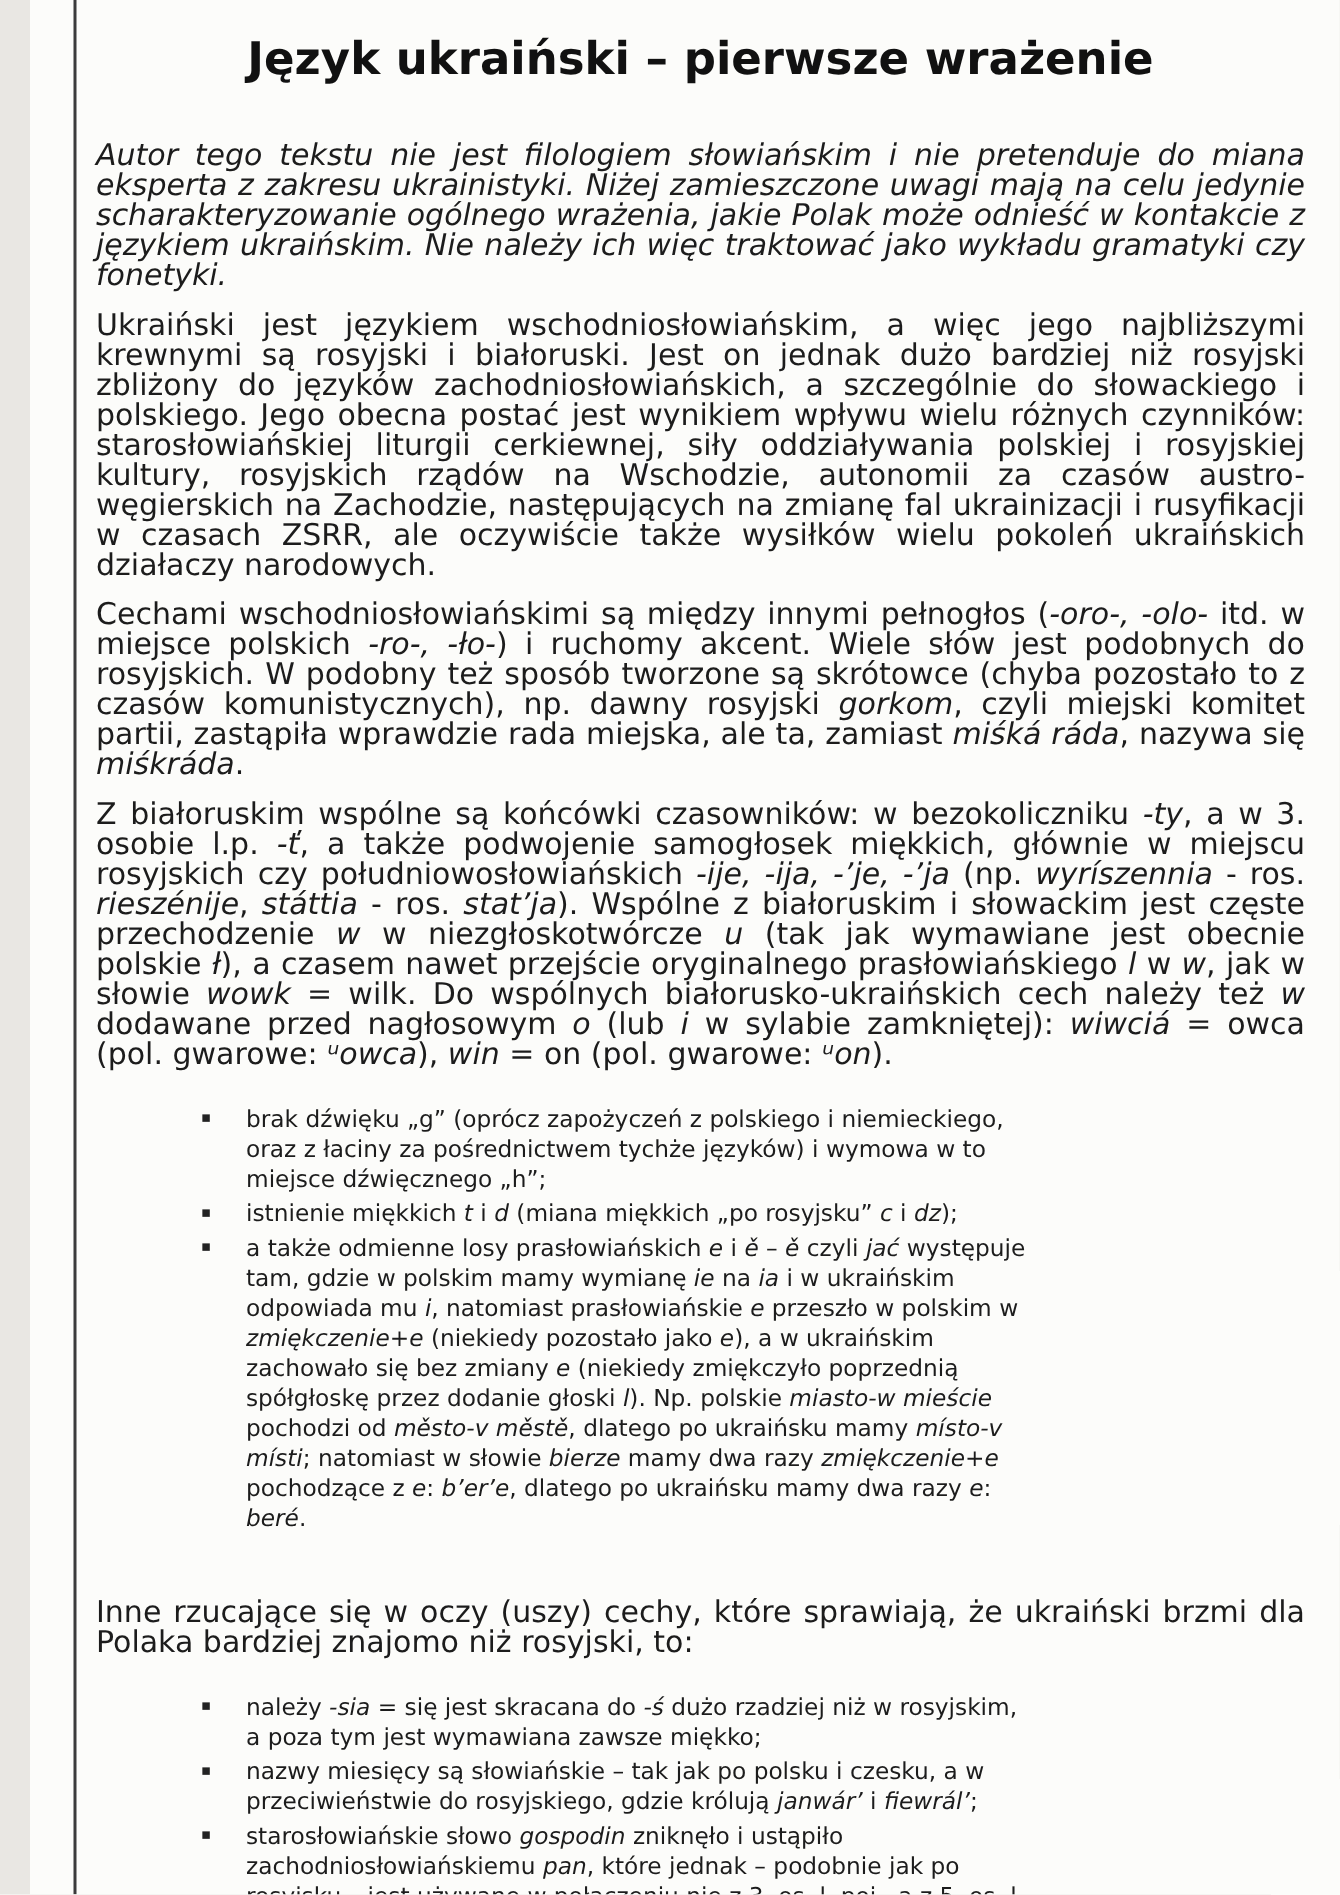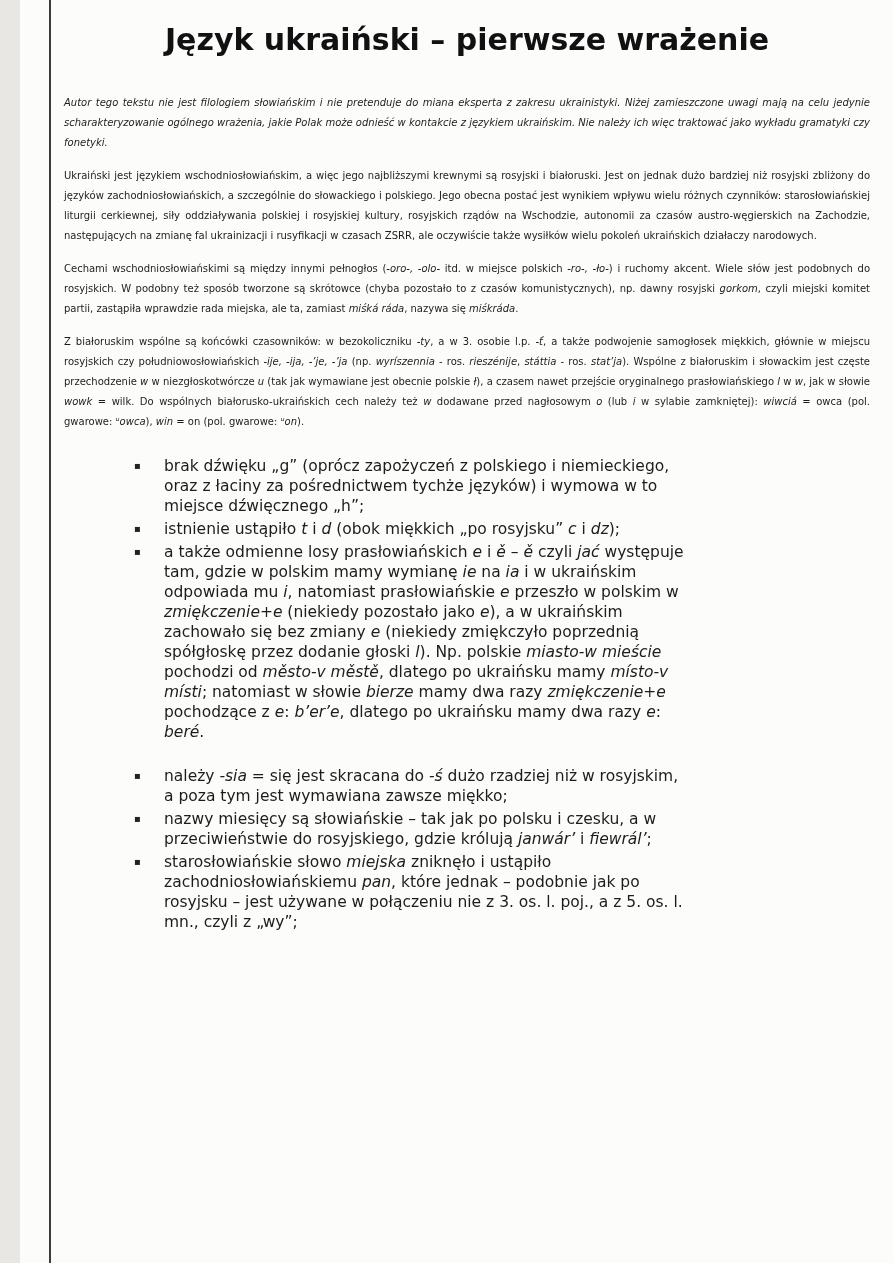--- a/index.html
+++ b/index.html
@@ -28,21 +28,21 @@
     width: 806px;
   }
   .title {
     font-size: 30px;
     font-weight: bold;
     text-align: center;
     margin: 8px 0 36px 0;
     color: #111;
   }
   .para {
-    font-size: 10px;
+    font-size: 20px;
     line-height: 20px;
     text-align: justify;
     margin: 0 0 13px 0;
   }
   .intro { font-style: italic; }
   .it { font-style: italic; }
   .bd { font-weight: normal; }
   ul.bullets {
     list-style: none;
     margin: 24px 0 14px 0;
@@ -83,38 +83,39 @@
     <p class="para"><span>Z białoruskim wspólne są końcówki czasowników: w bezokoliczniku </span><span class="it">-ty</span><span>, a w 3. osobie l.p. </span><span class="it">-ť</span><span>, a także podwojenie samogłosek miękkich, głównie w miejscu rosyjskich czy południowosłowiańskich </span><span class="it">-ije, -ija, -’je, -’ja</span><span> (np. </span><span class="it">wyríszennia</span><span> - ros. </span><span class="it">rieszénije</span><span>, </span><span class="it">státtia</span><span> - ros. </span><span class="it">stat’ja</span><span>). Wspólne z białoruskim i słowackim jest częste przechodzenie </span><span class="it">w</span><span> w niezgłoskotwórcze </span><span class="it">u</span><span> (tak jak wymawiane jest obecnie polskie </span><span class="it">ł</span><span>), a czasem nawet przejście oryginalnego prasłowiańskiego </span><span class="it">l</span><span> w </span><span class="it">w</span><span>, jak w słowie </span><span class="it bd">wowk</span><span> = wilk. Do wspólnych białorusko-ukraińskich cech należy też </span><span class="it">w</span><span> dodawane przed nagłosowym </span><span class="it">o</span><span> (lub </span><span class="it">i</span><span> w sylabie zamkniętej): </span><span class="it">wiwciá</span><span> = owca (pol. gwarowe: </span><span class="it">ᵘowca</span><span>), </span><span class="it">win</span><span> = on (pol. gwarowe: </span><span class="it">ᵘon</span><span>).</span></p>
 
 
     <ul class="bullets">
       <li class="bullet-item">
         <span class="bullet">▪</span>
         <span class="li-text"><span>brak dźwięku „g” (oprócz zapożyczeń z polskiego i niemieckiego, oraz z łaciny za pośrednictwem tychże języków) i wymowa w to miejsce dźwięcznego „h”;</span></span>
       </li>
       <li class="bullet-item">
         <span class="bullet">▪</span>
-        <span class="li-text"><span>istnienie ustąpiło </span><span class="it">t</span><span> i </span><span class="it">d</span><span> (obok miękkich „po rosyjsku” </span><span class="it">c</span><span> i </span><span class="it">dz</span><span>);</span></span>
+        <span class="li-text"><span>istnienie miękkich </span><span class="it">t</span><span> i </span><span class="it">d</span><span> (miana miękkich „po rosyjsku” </span><span class="it">c</span><span> i </span><span class="it">dz</span><span>);</span></span>
       </li>
       <li class="bullet-item">
         <span class="bullet">▪</span>
         <span class="li-text"><span>a także odmienne losy prasłowiańskich </span><span class="it">e</span><span> i </span><span class="it">ě</span><span> – </span><span class="it">ě</span><span> czyli </span><span class="it">jać</span><span> występuje tam, gdzie w polskim mamy wymianę </span><span class="it">ie</span><span> na </span><span class="it">ia</span><span> i w ukraińskim odpowiada mu </span><span class="it">i</span><span>, natomiast prasłowiańskie </span><span class="it">e</span><span> przeszło w polskim w </span><span class="it">zmiękczenie+e</span><span> (niekiedy pozostało jako </span><span class="it">e</span><span>), a w ukraińskim zachowało się bez zmiany </span><span class="it">e</span><span> (niekiedy zmiękczyło poprzednią spółgłoskę przez dodanie głoski </span><span class="it">l</span><span>). Np. polskie </span><span class="it">miasto-w </span><span class="it bd">mieście</span><span> pochodzi od </span><span class="it">město-v </span><span class="it bd">městě</span><span>, dlatego po ukraińsku mamy </span><span class="it">místo-v </span><span class="it bd">místi</span><span>; natomiast w słowie </span><span class="it bd">bierze</span><span> mamy dwa razy </span><span class="it">zmiękczenie+e</span><span> pochodzące z </span><span class="it">e</span><span>: </span><span class="it bd">b’er’e</span><span>, dlatego po ukraińsku mamy dwa razy </span><span class="it">e</span><span>: </span><span class="it bd">beré</span><span>.</span></span>
       </li>
     </ul>
 
+    <p class="para gap-top"><span>Inne rzucające się w oczy (uszy) cechy, które sprawiają, że ukraiński brzmi dla Polaka bardziej znajomo niż rosyjski, to:</span></p>
 
     <ul class="bullets">
       <li class="bullet-item">
         <span class="bullet">▪</span>
         <span class="li-text"><span>należy </span><span class="it">-sia</span><span> = się jest skracana do </span><span class="it">-ś</span><span> dużo rzadziej niż w rosyjskim, a poza tym jest wymawiana zawsze miękko;</span></span>
       </li>
       <li class="bullet-item">
         <span class="bullet">▪</span>
         <span class="li-text"><span>nazwy miesięcy są słowiańskie – tak jak po polsku i czesku, a w przeciwieństwie do rosyjskiego, gdzie królują </span><span class="it">janwár’</span><span> i </span><span class="it">fiewrál’</span><span>;</span></span>
       </li>
       <li class="bullet-item">
         <span class="bullet">▪</span>
-        <span class="li-text"><span>starosłowiańskie słowo </span><span class="it">miejska</span><span> zniknęło i ustąpiło zachodniosłowiańskiemu </span><span class="it">pan</span><span>, które jednak – podobnie jak po rosyjsku – jest używane w połączeniu nie z 3. os. l. poj., a z 5. os. l. mn., czyli z „wy”;</span></span>
+        <span class="li-text"><span>starosłowiańskie słowo </span><span class="it">gospodin</span><span> zniknęło i ustąpiło zachodniosłowiańskiemu </span><span class="it">pan</span><span>, które jednak – podobnie jak po rosyjsku – jest używane w połączeniu nie z 3. os. l. poj., a z 5. os. l. mn., czyli z „wy”;</span></span>
       </li>
     </ul>
 
   </div>
 </div>
 
 </body></html>

